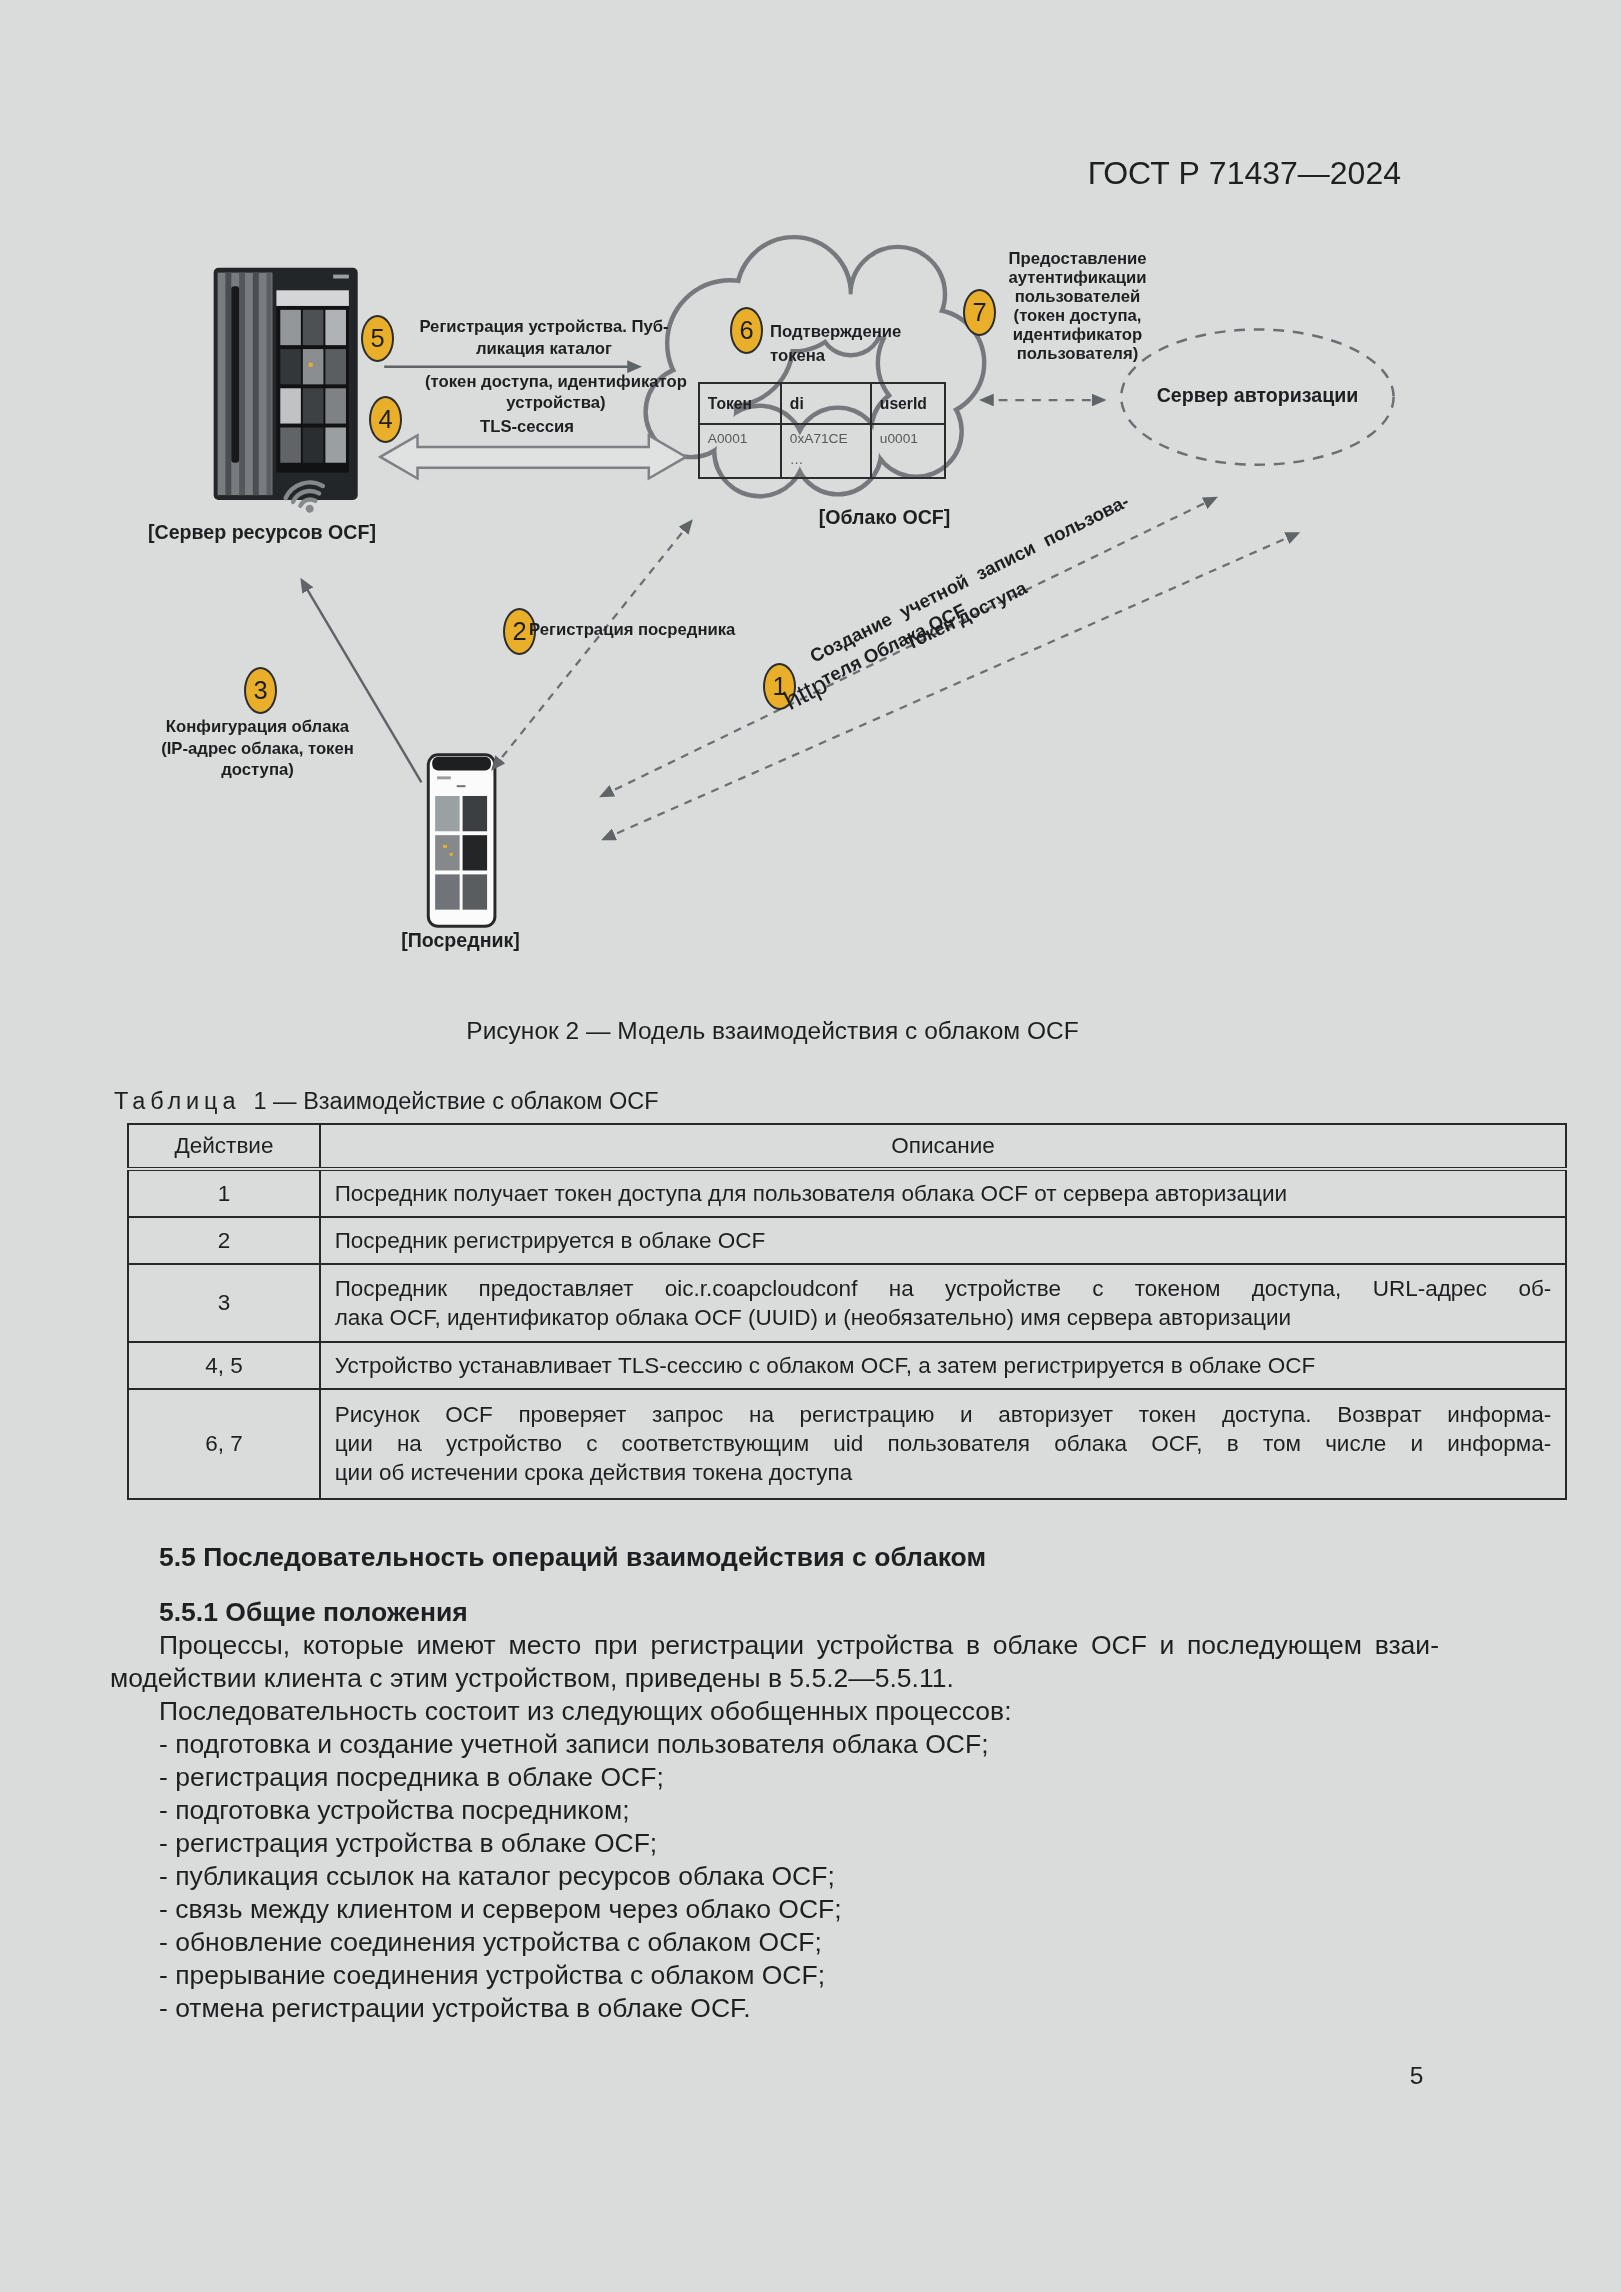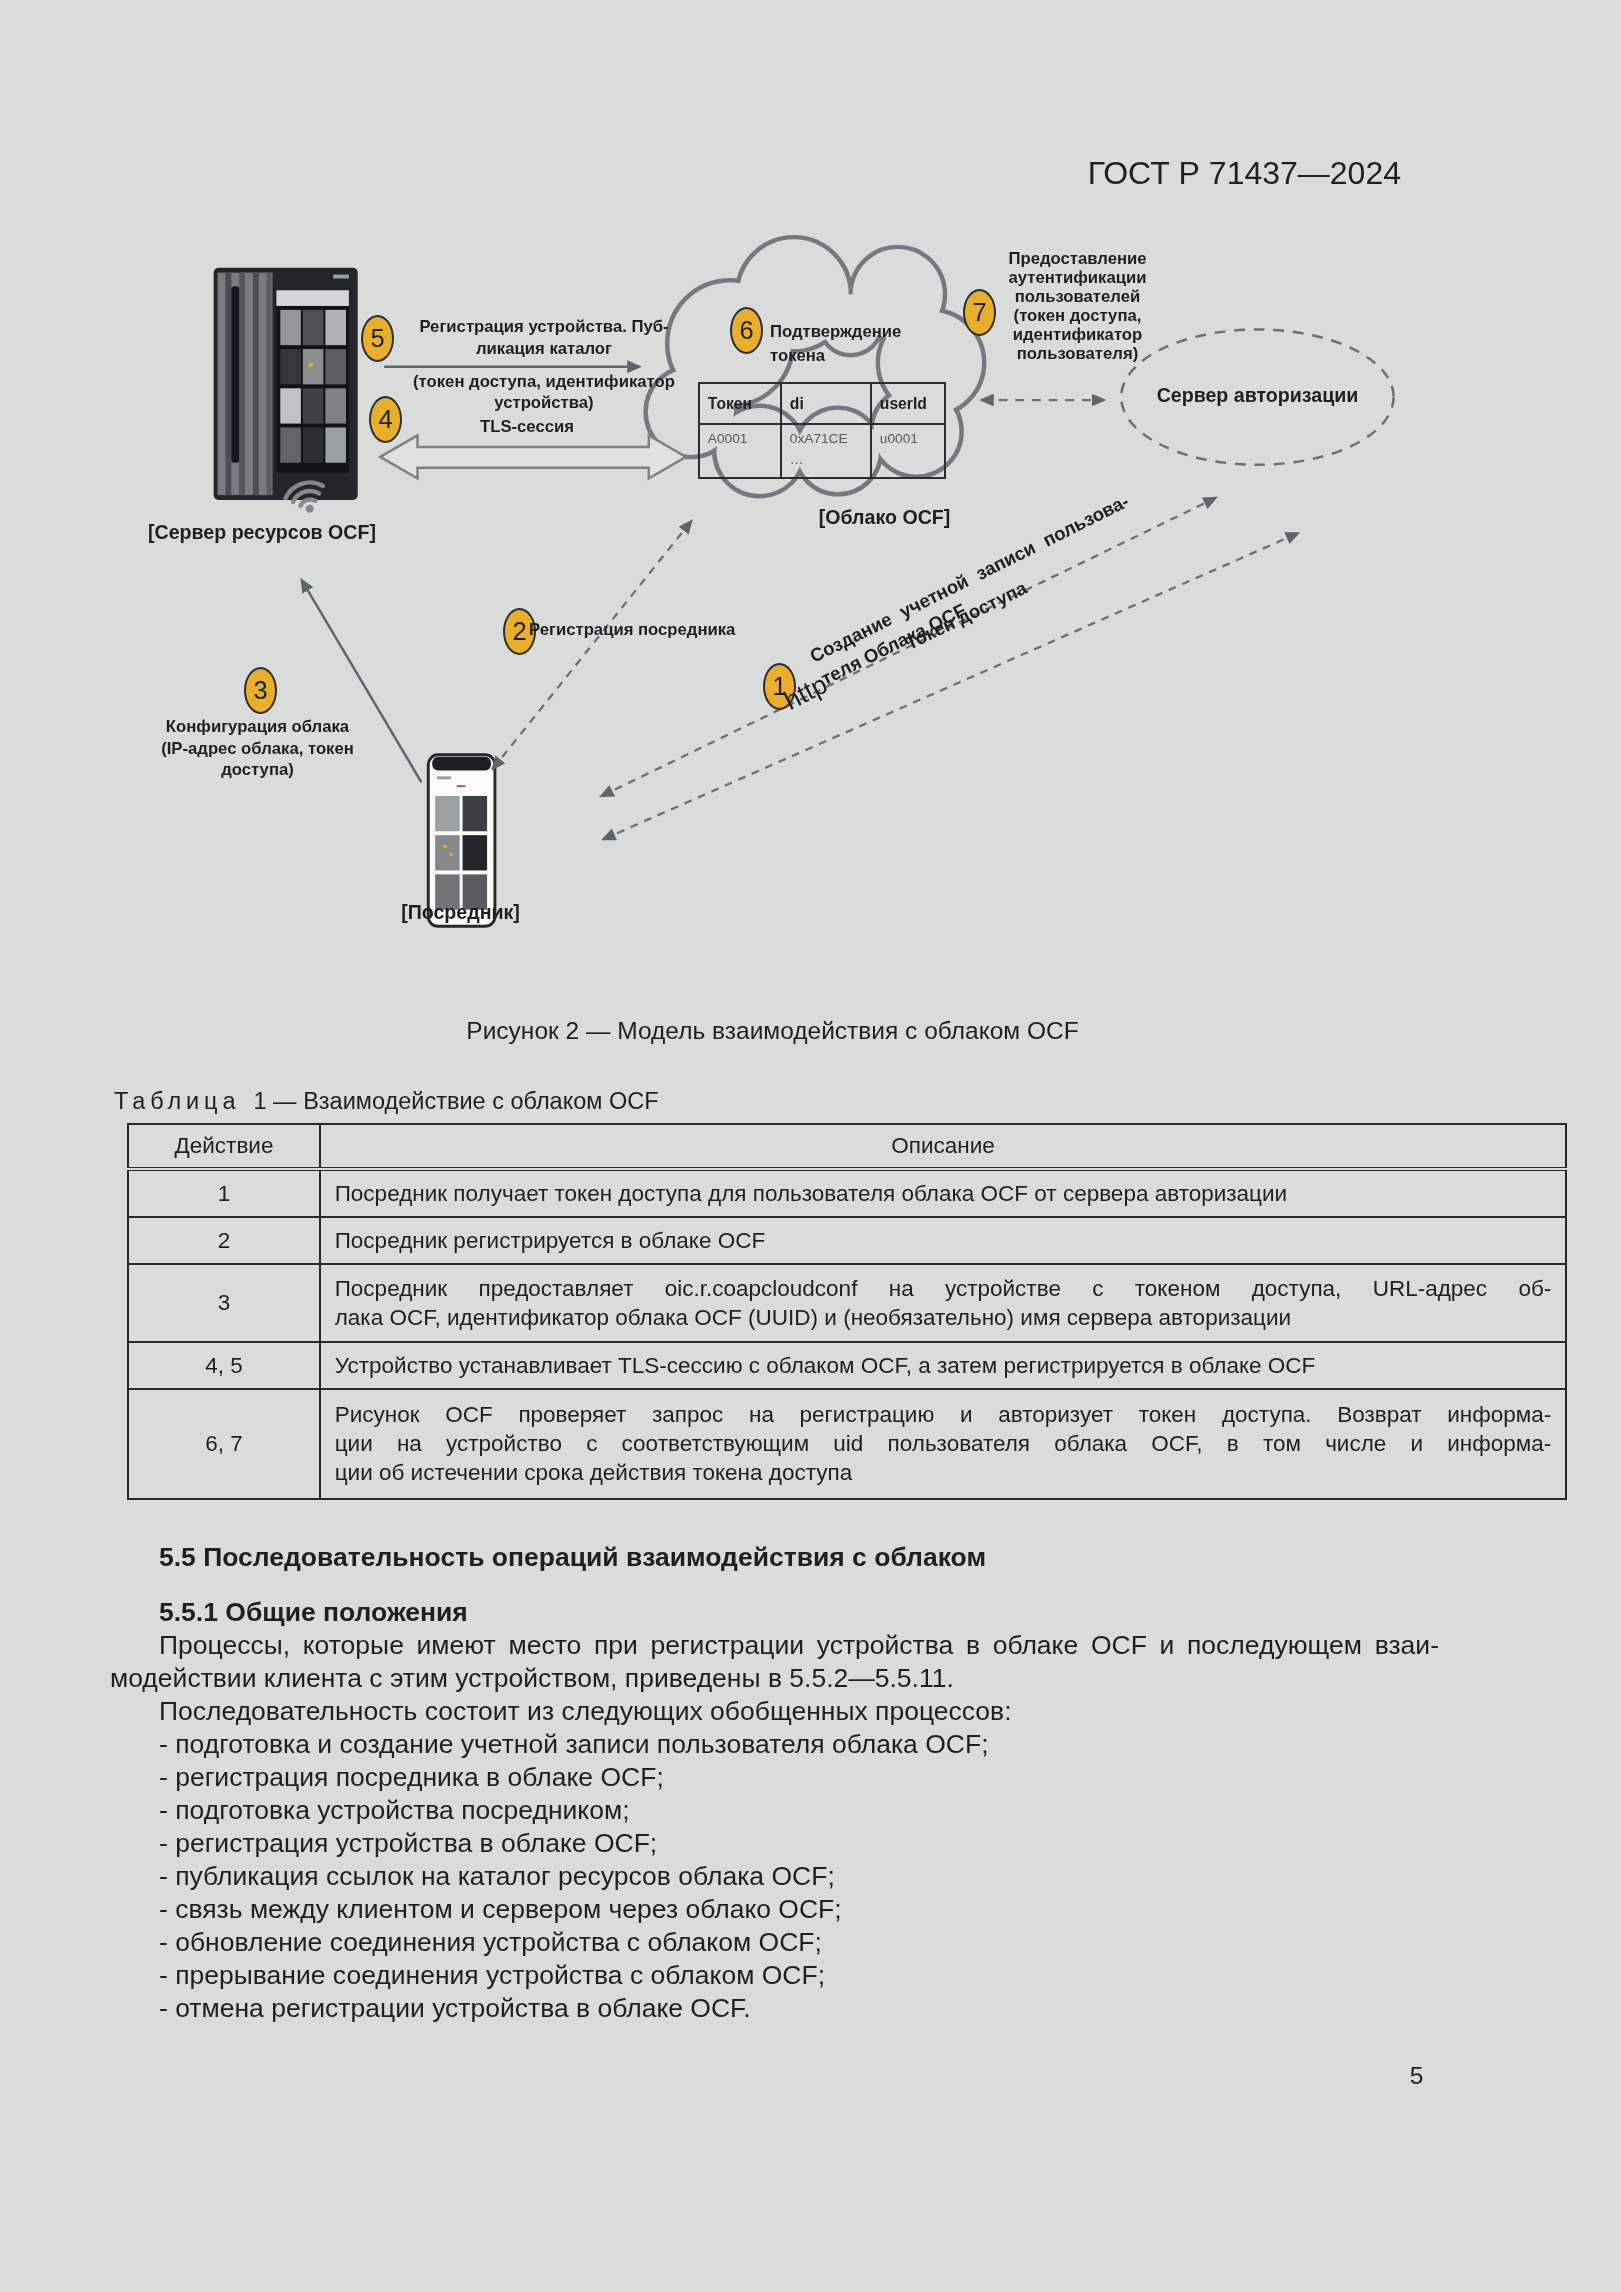--- a/index.html
+++ b/index.html
@@ -183,21 +183,21 @@
     <span>1</span>
   </div>
 <div class="numc" style="left:244px;top:667px;">
     <span>3</span>
   </div>
 
 <div class="dl ctr" style="left:397px;top:316px;width:294px;">
   <div>Регистрация устройства. Пуб-</div>
   <div>ликация каталог</div>
 </div>
-<div class="dl ctr" style="left:397px;top:372px;width:294px;line-height:20.6px;">
+<div class="dl ctr" style="left:409px;top:372px;width:294px;line-height:20.6px;">
   <div>(токен доступа, идентификатор</div>
   <div>устройства)</div>
 </div>
 <div class="dl ctr" style="left:397px;top:416px;width:260px;">TLS-сессия</div>
 
 <div class="dl" style="left:770px;top:320px;width:157px;line-height:23.5px;">
   <div>Подтверждение</div>
   <div>токена</div>
 </div>
 
@@ -220,21 +220,21 @@
 <div class="dl rot" style="left:902px;top:635px;font-size:18.6px;transform:rotate(-26deg);">Токен доступа</div>
 
 <div class="dl ctr" style="left:147px;top:716px;width:221px;">
   <div>Конфигурация облака</div>
   <div>(IP-адрес облака, токен</div>
   <div>доступа)</div>
 </div>
 
 <div class="blabel" style="left:137px;top:521px;width:250px;">[Сервер ресурсов OCF]</div>
 <div class="blabel" style="left:767px;top:506px;width:235px;">[Облако OCF]</div>
-<div class="blabel" style="left:343px;top:901px;width:235px;">[Посредник]</div>
+<div class="blabel" style="left:343px;top:929px;width:235px;">[Посредник]</div>
 <div class="blabel" style="left:1140px;top:384px;width:235px;">Сервер авторизации</div>
 
 <table class="cloud-table">
   <tbody>
       <tr>
     <th class="cw1">Токен</th>
     <th class="cw2">di</th>
     <th class="cw3">userId</th>
   </tr>
   <tr>

